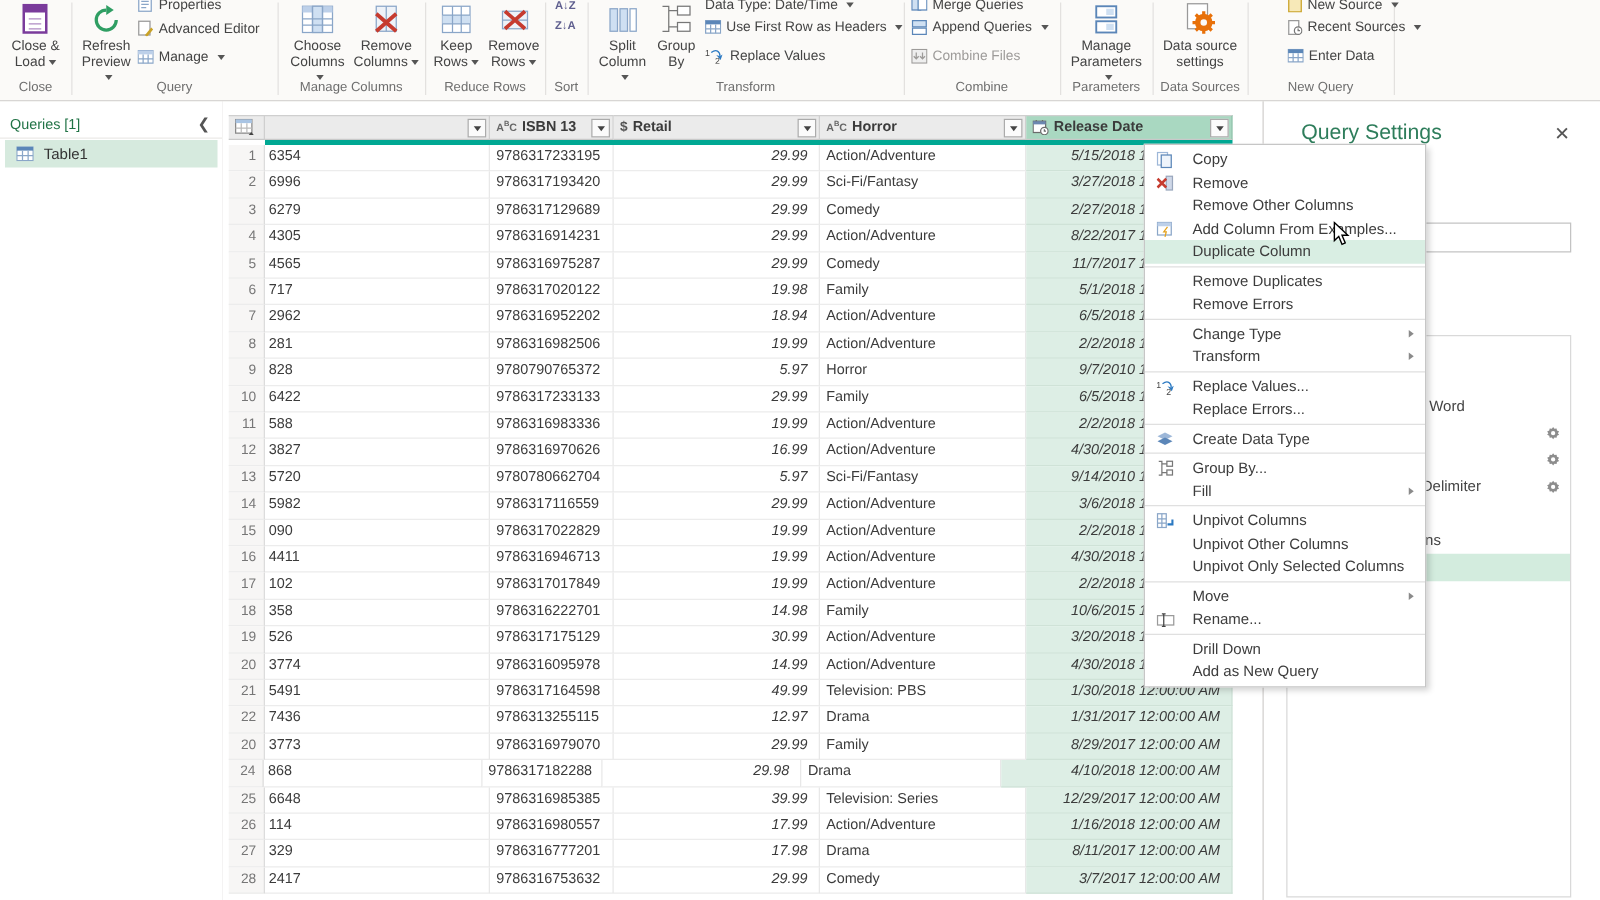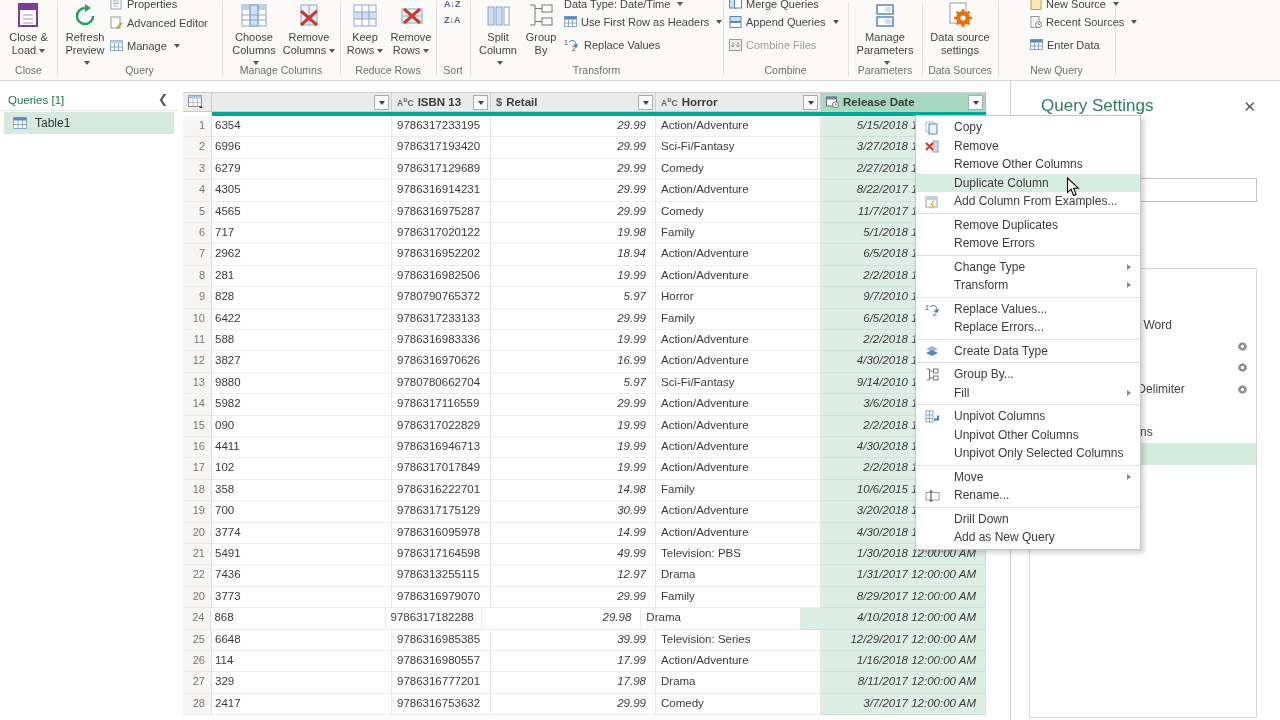--- a/index.html
+++ b/index.html
@@ -463,21 +463,21 @@
         <div class="grow" style="top:271.4px">
     <div class="gc rownum" style="width:29px">12</div>
     <div class="gc" style="width:180px;padding-left:3px">3827</div>
     <div class="gc" style="width:99px">9786316970626</div>
     <div class="gc num" style="width:165px">16.99</div>
     <div class="gc" style="width:165px">Action/Adventure</div>
     <div class="gc datecell" style="width:165px">4/30/2018 12:00:00 AM</div>
   </div>
         <div class="grow" style="top:292.79999999999995px">
     <div class="gc rownum" style="width:29px">13</div>
-    <div class="gc" style="width:180px;padding-left:3px">9880</div>
+    <div class="gc" style="width:180px;padding-left:3px">5720</div>
     <div class="gc" style="width:99px">9780780662704</div>
     <div class="gc num" style="width:165px">5.97</div>
     <div class="gc" style="width:165px">Sci-Fi/Fantasy</div>
     <div class="gc datecell" style="width:165px">9/14/2010 12:00:00 AM</div>
   </div>
         <div class="grow" style="top:314.2px">
     <div class="gc rownum" style="width:29px">14</div>
     <div class="gc" style="width:180px;padding-left:3px">5982</div>
     <div class="gc" style="width:99px">9786317116559</div>
     <div class="gc num" style="width:165px">29.99</div>
@@ -511,21 +511,21 @@
         <div class="grow" style="top:399.79999999999995px">
     <div class="gc rownum" style="width:29px">18</div>
     <div class="gc" style="width:180px;padding-left:3px">358</div>
     <div class="gc" style="width:99px">9786316222701</div>
     <div class="gc num" style="width:165px">14.98</div>
     <div class="gc" style="width:165px">Family</div>
     <div class="gc datecell" style="width:165px">10/6/2015 12:00:00 AM</div>
   </div>
         <div class="grow" style="top:421.2px">
     <div class="gc rownum" style="width:29px">19</div>
-    <div class="gc" style="width:180px;padding-left:3px">700</div>
+    <div class="gc" style="width:180px;padding-left:3px">526</div>
     <div class="gc" style="width:99px">9786317175129</div>
     <div class="gc num" style="width:165px">30.99</div>
     <div class="gc" style="width:165px">Action/Adventure</div>
     <div class="gc datecell" style="width:165px">3/20/2018 12:00:00 AM</div>
   </div>
         <div class="grow" style="top:442.59999999999997px">
     <div class="gc rownum" style="width:29px">20</div>
     <div class="gc" style="width:180px;padding-left:3px">3774</div>
     <div class="gc" style="width:99px">9786316095978</div>
     <div class="gc num" style="width:165px">14.99</div>
@@ -668,34 +668,34 @@
           </svg>
         </span>
     <span>Remove</span>
 
   </div>
       <div class="mi ">
 
     <span>Remove Other Columns</span>
 
   </div>
-      <div class="mi hl">
-
-    <span>Duplicate Column</span>
-
-  </div>
       <div class="mi ">
     <span class="mic">
           <svg width="14" height="14">
             <rect x="1" y="2" width="11" height="10" fill="#fff" stroke="#8aa6c8"></rect>
             <rect x="1" y="2" width="11" height="3" fill="#bdd0e9"></rect>
             <path d="M9 5.5 L6 9.5 H8 L7 13.5" stroke="#e4a11b" fill="none"></path>
           </svg>
         </span>
     <span>Add Column From Examples...</span>
+
+  </div>
+      <div class="mi hl">
+
+    <span>Duplicate Column</span>
 
   </div>
       <div class="msep"></div>
       <div class="mi ">
 
     <span>Remove Duplicates</span>
 
   </div>
       <div class="mi ">
 

